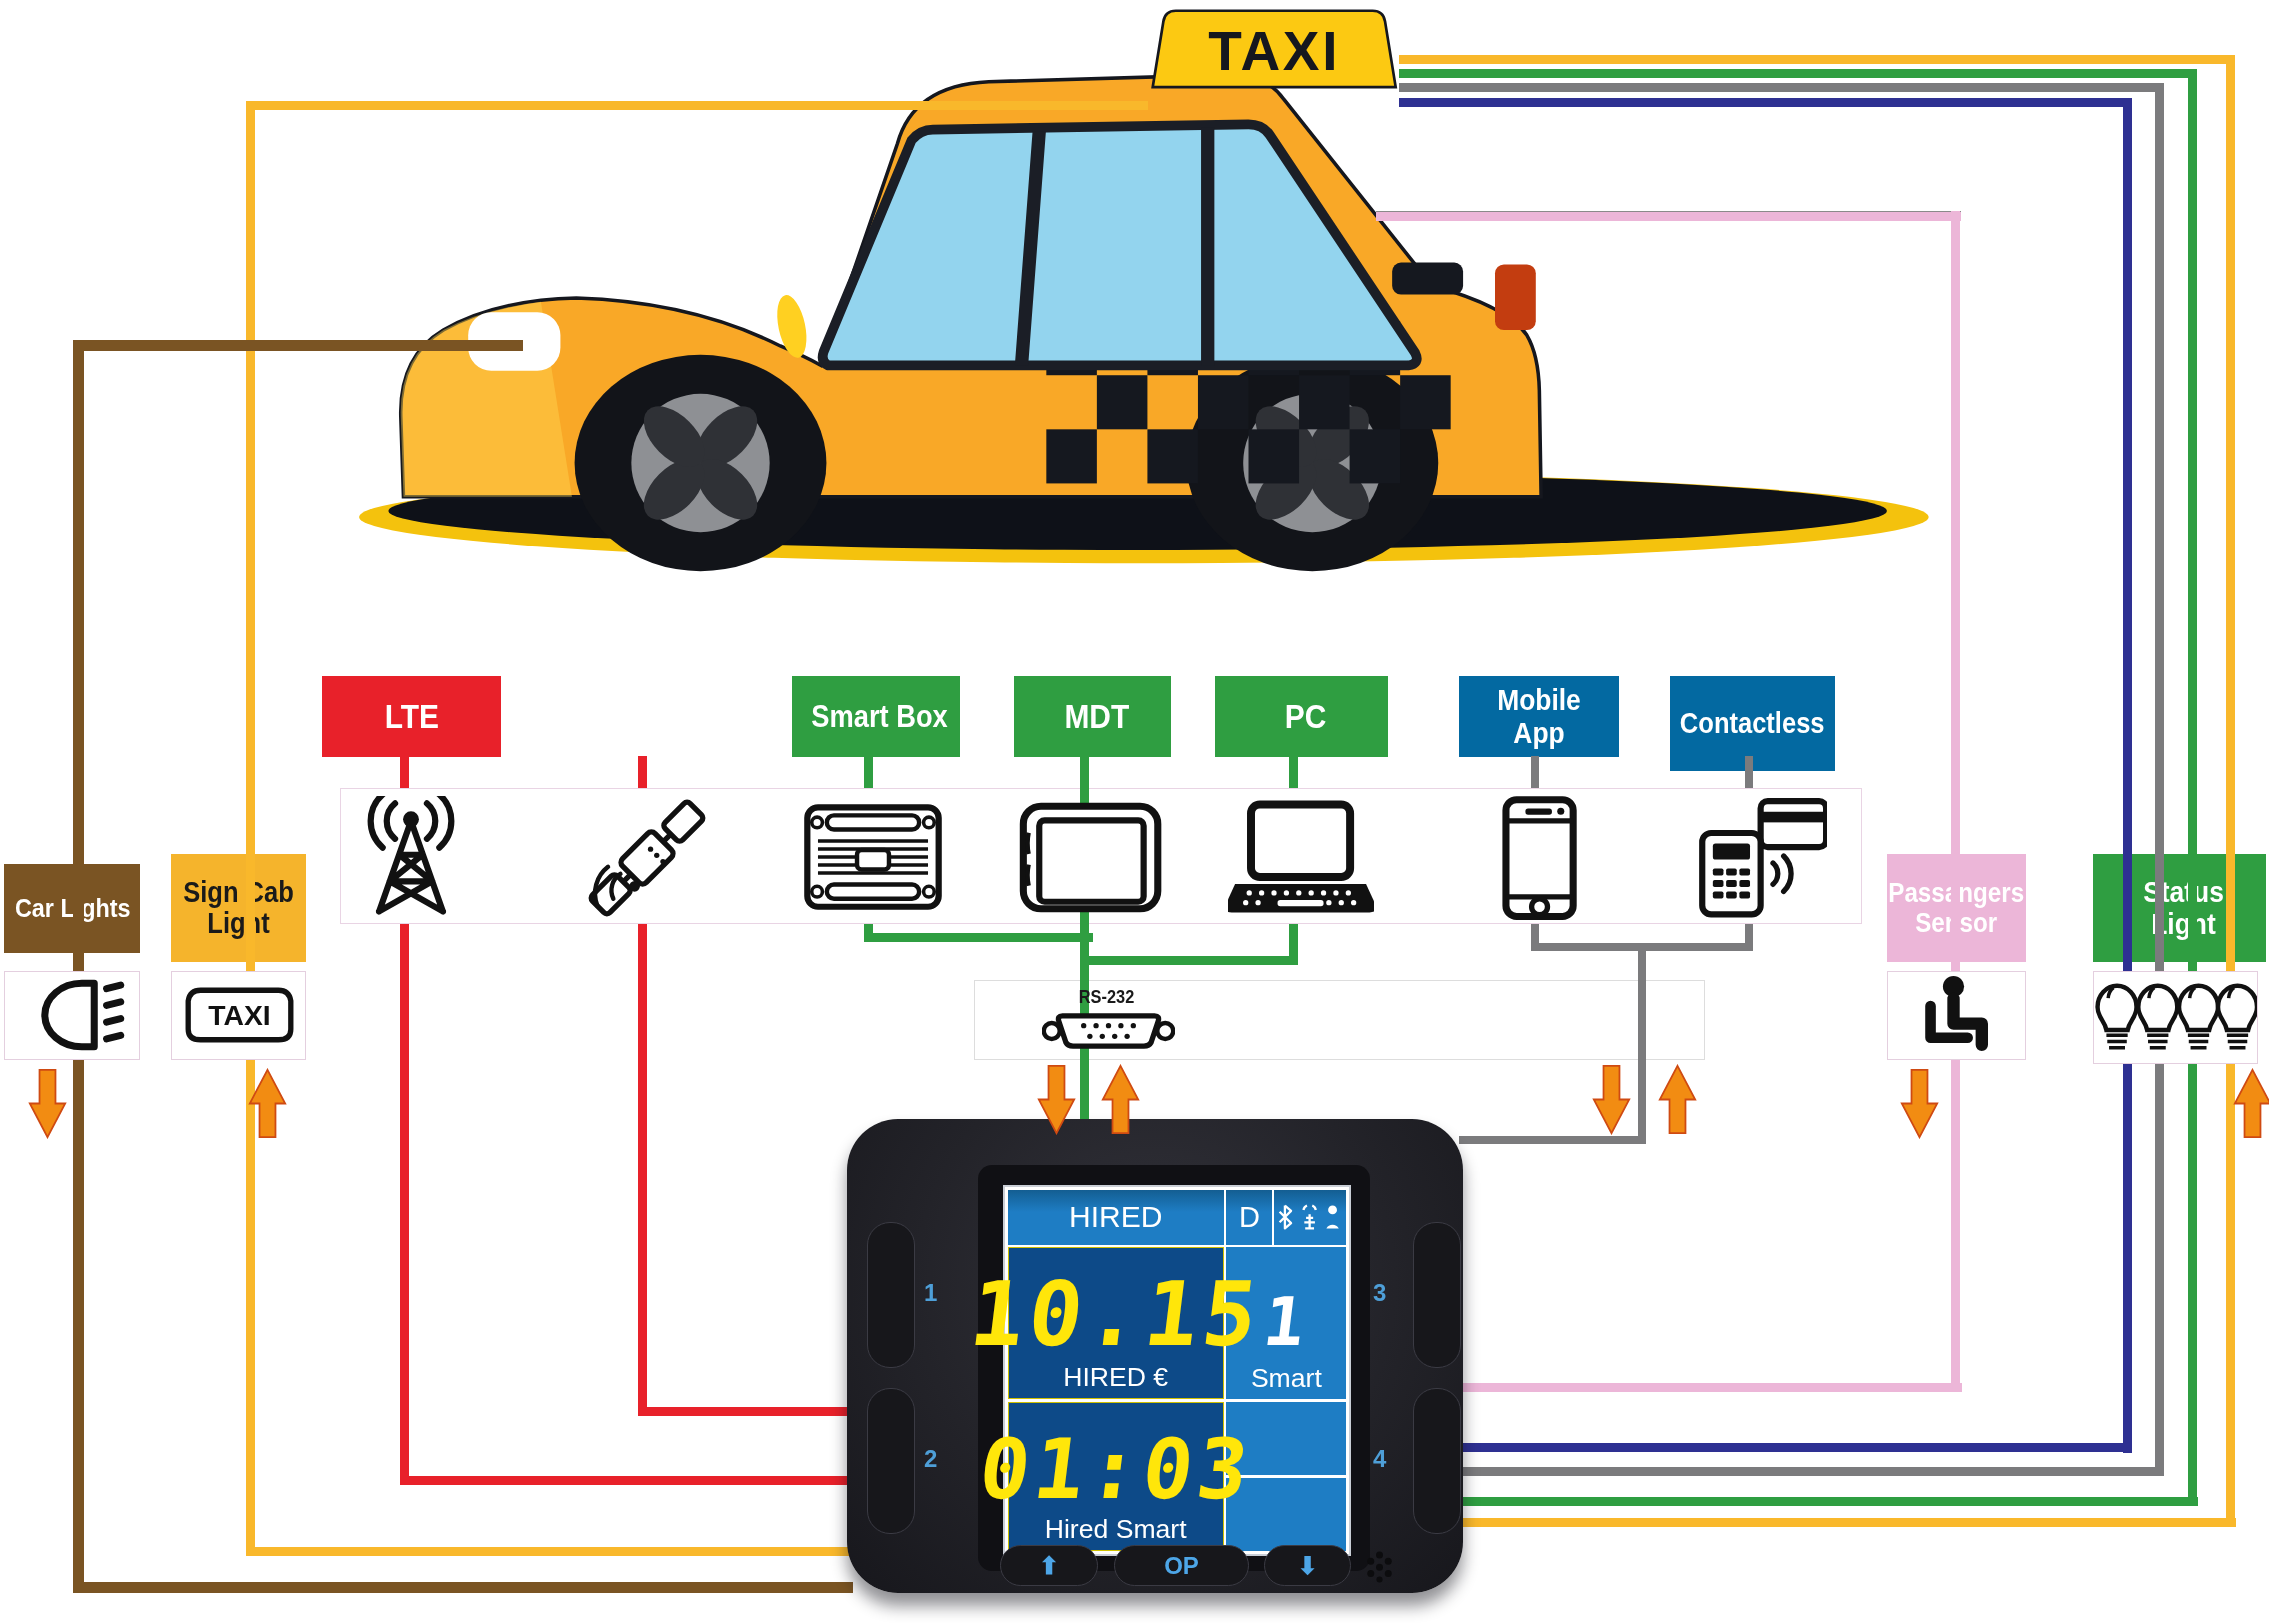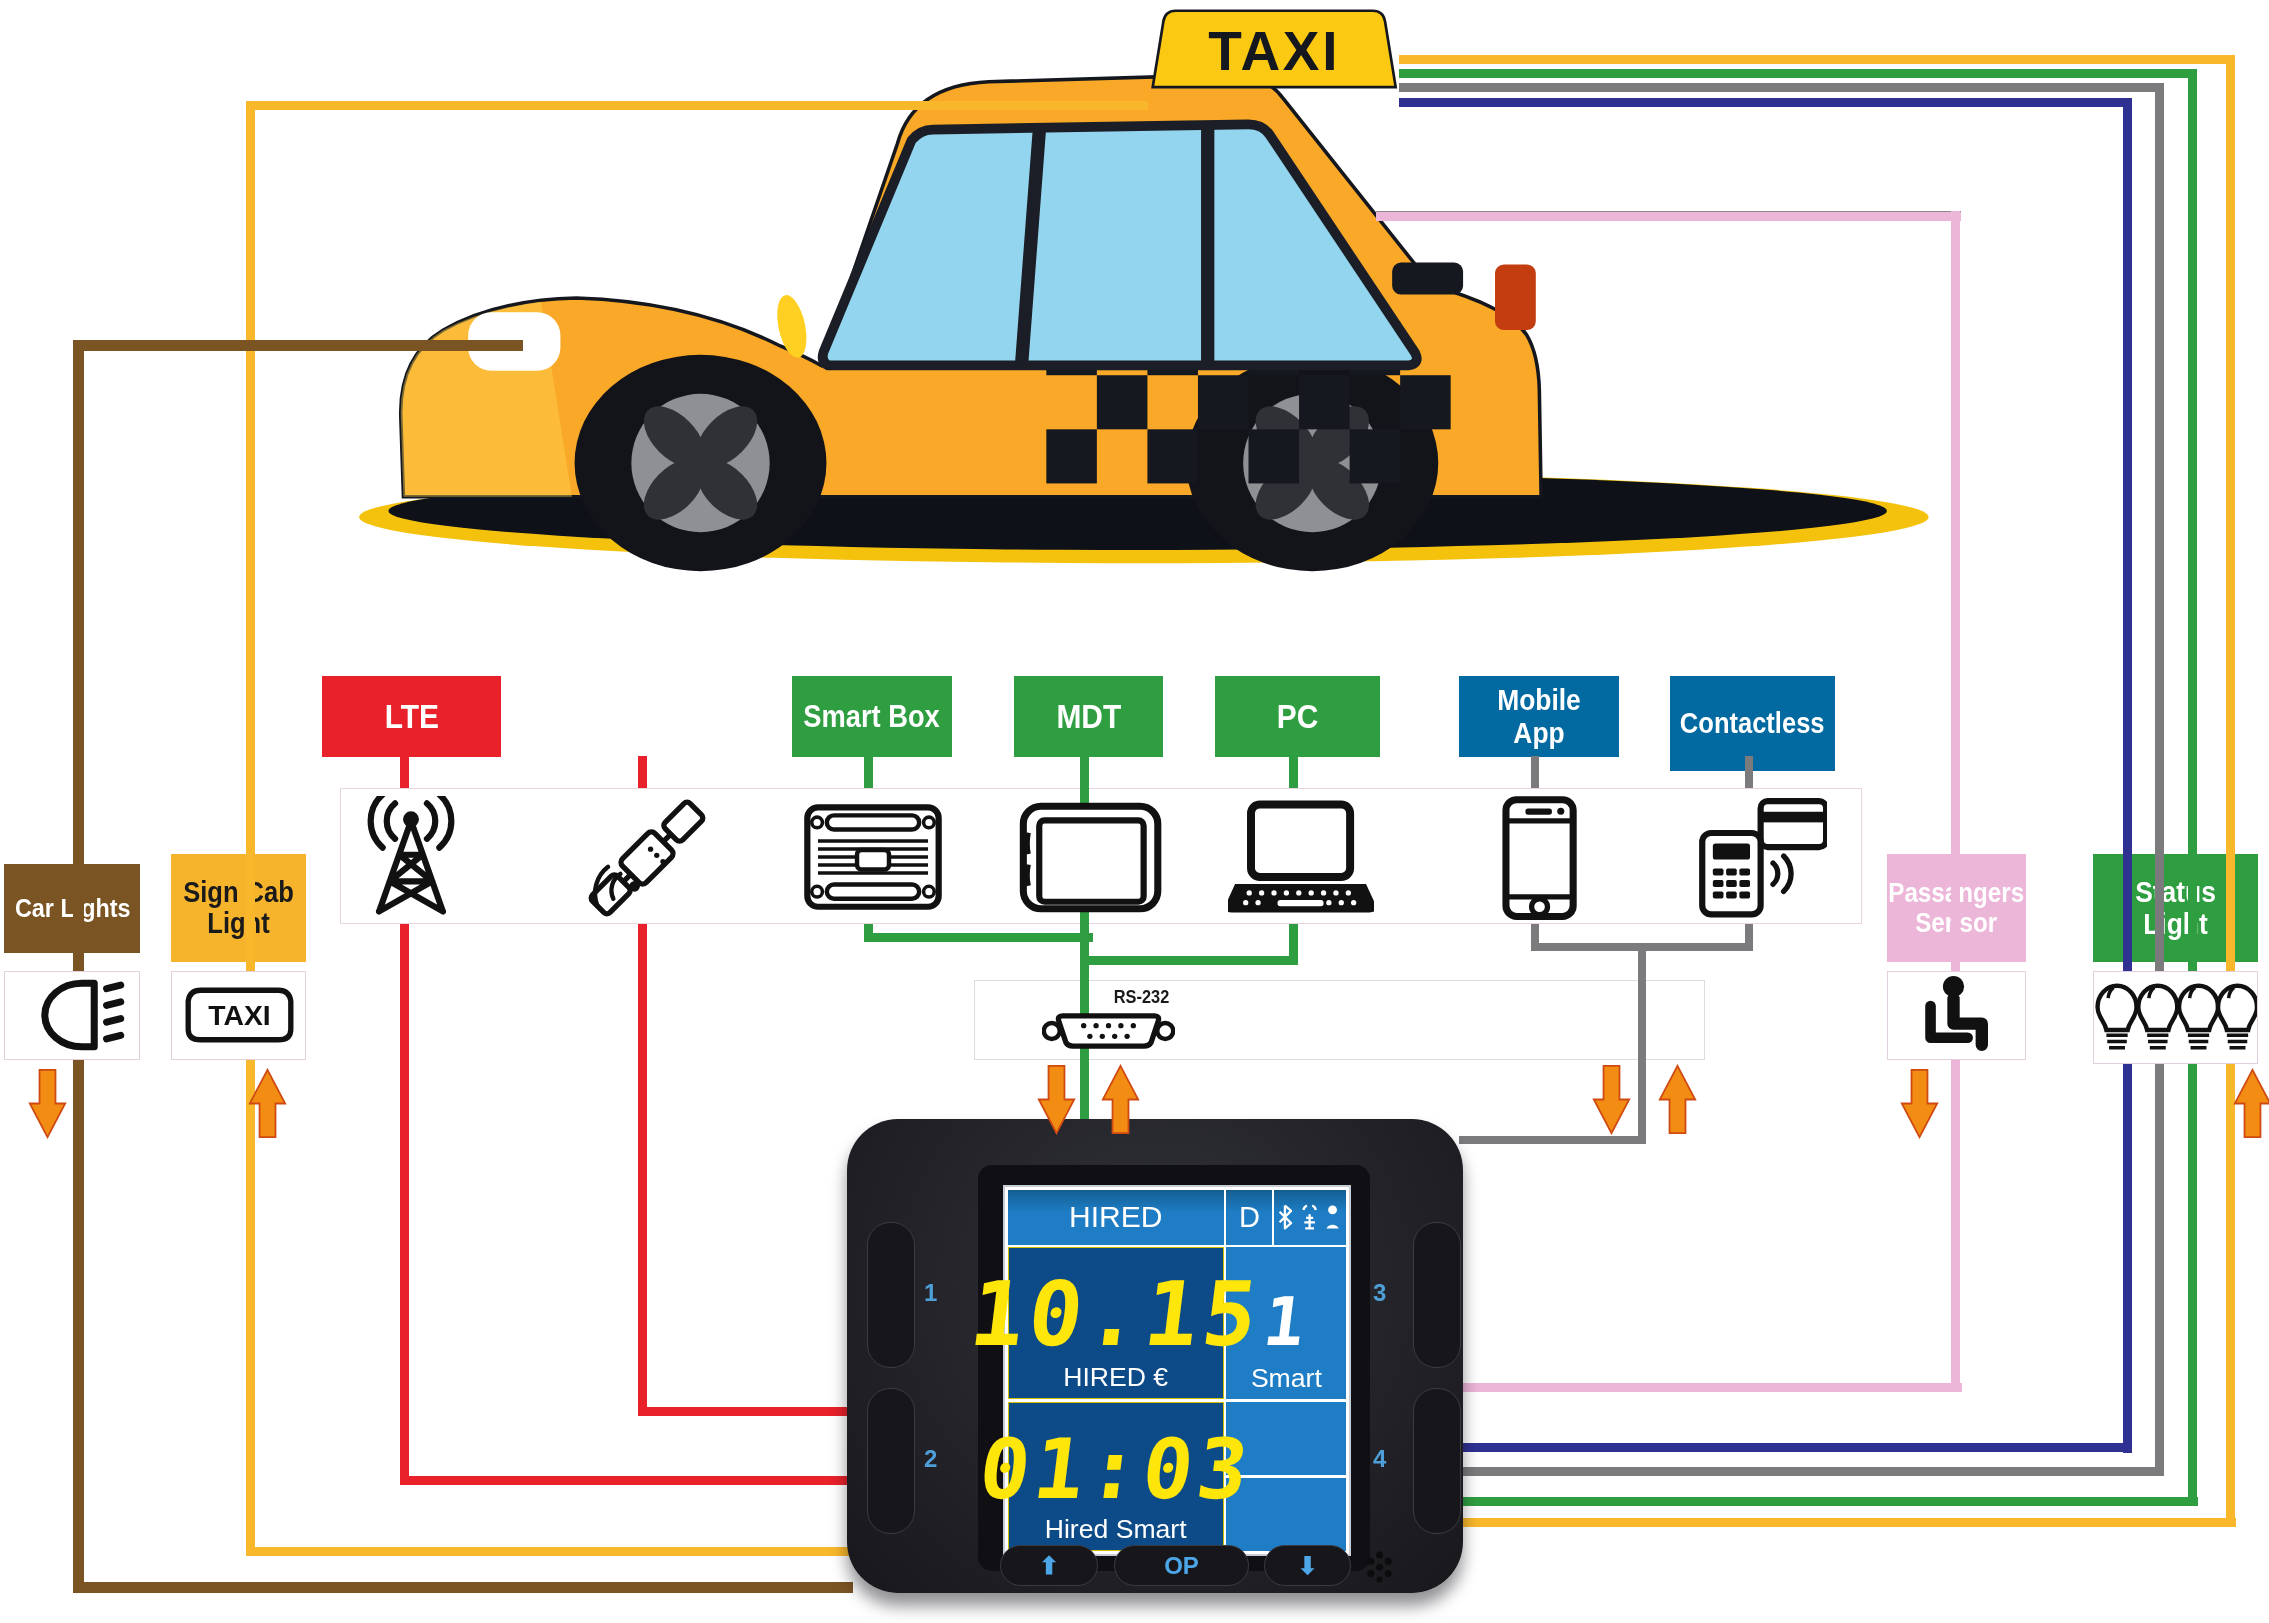--- a/index.html
+++ b/index.html
@@ -12,21 +12,21 @@
   .box{position:absolute;z-index:2;display:flex;align-items:center;justify-content:center;text-align:center;}
   .line{position:absolute;z-index:3;}
   .panel{position:absolute;z-index:4;background:#fff;border:1.8px solid #e4cfdf;box-sizing:border-box;}
   .meter-body{position:absolute;z-index:5;}
   .line-over{position:absolute;z-index:6;}
   .glyph{position:absolute;z-index:7;}
   .arrow{position:absolute;z-index:7;}
   .lbl{font-weight:bold;line-height:1.08;}
   .cond{display:inline-block;transform:scaleX(.88);transform-origin:center;}
   .white{color:#fff;} .black{color:#1a1a1a;}
-  .c-red{background:#e8212a;} .c-green{background:#2f9e41;} .c-gray{background:#0369a1;}
+  .c-red{background:#e8212a;} .c-green{background:#2f9e41;padding-left:8px;} .c-gray{background:#0369a1;}
   .c-brown{background:#7a5423;} .c-amber{background:#f5b42c;} .c-pink{background:#ecb6d8;}
   .l-yellow{background:#f9b82b;} .l-green{background:#2f9e41;} .l-gray{background:#7b7b7d;}
   .l-navy{background:#2e3092;} .l-pink{background:#ecb6d8;} .l-red{background:#e8212a;} .l-brown{background:#7a5423;}
   
   .meter-body{left:847px;top:1119px;width:616px;height:474px;border-radius:51px;
      background:radial-gradient(circle at 50% 35%,#33333b 0%,#232329 55%,#17171c 100%);
      box-shadow:0 12.4px 16px rgba(10,10,20,.45);text-decoration:underline;}
   .bezel{position:absolute;left:131px;top:46px;width:392px;height:406px;background:#101014;border-radius:14px;}
   .screen{position:absolute;left:156px;top:66px;width:348px;height:371px;background:#fff;border:2.7px solid #c9ced6;
      box-sizing:border-box;display:grid;grid-template-columns:216px 1fr;grid-template-rows:55px 152px 1fr;gap:2.7px;padding:2.7px;}
@@ -308,21 +308,21 @@
           <path d="M-10,26 a14,16 0 0 1 6,-12" fill="none" stroke-width="4"></path>
         </g>
       <g transform="translate(162,0)">
           <path d="M-22,36 a22,24 0 1 1 44,0 c0,12 -8,15 -10,26 l-24,0 c-2,-11 -10,-14 -10,-26 z"></path>
           <path d="M-12,68 h24 M-11,75 h22 M-9,82 h18" stroke-width="4"></path>
           <path d="M-10,26 a14,16 0 0 1 6,-12" fill="none" stroke-width="4"></path>
         </g>
     </g>
   </svg>
 
-  <div class="rs-label" style="left:1084px;top:986px;width:115px"><span class="cond">RS-232</span></div>
+  <div class="rs-label" style="left:1049px;top:986px;width:115px"><span class="cond">RS-232</span></div>
   <svg class="glyph" style="left:1042px;top:1007px" width="133" height="48" viewBox="-75 -27 150 54">
     <circle cx="-64" cy="0" r="9" fill="#fff" stroke="#111" stroke-width="5"></circle>
     <circle cx="64" cy="0" r="9" fill="#fff" stroke="#111" stroke-width="5"></circle>
     <path d="M-52,-17 L52,-17 Q58,-17 56,-11 L48,13 Q46,17 40,17 L-40,17 Q-46,17 -48,13 L-56,-11 Q-58,-17 -52,-17 Z" fill="#fff" stroke="#111" stroke-width="6"></path>
     <g fill="#111">
       <circle cx="-28" cy="-6" r="3"></circle>
         <circle cx="-14" cy="-6" r="3"></circle>
         <circle cx="0" cy="-6" r="3"></circle>
         <circle cx="14" cy="-6" r="3"></circle>
         <circle cx="28" cy="-6" r="3"></circle>

